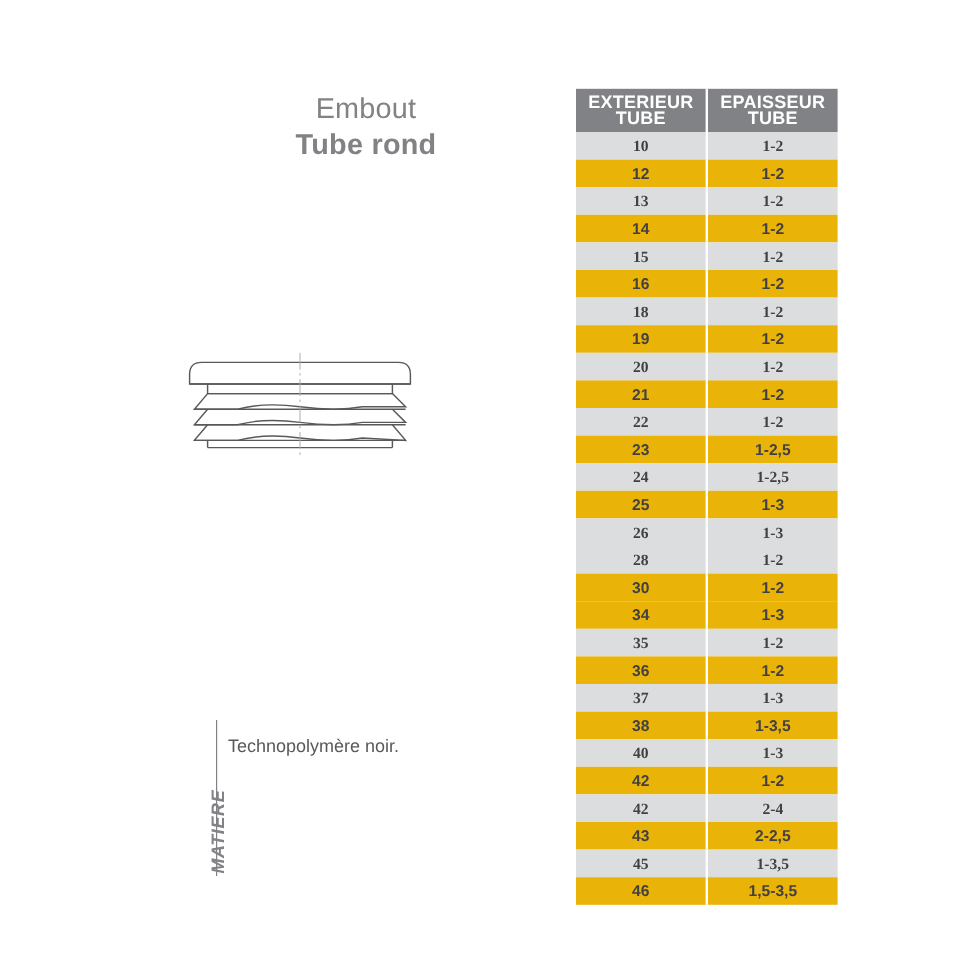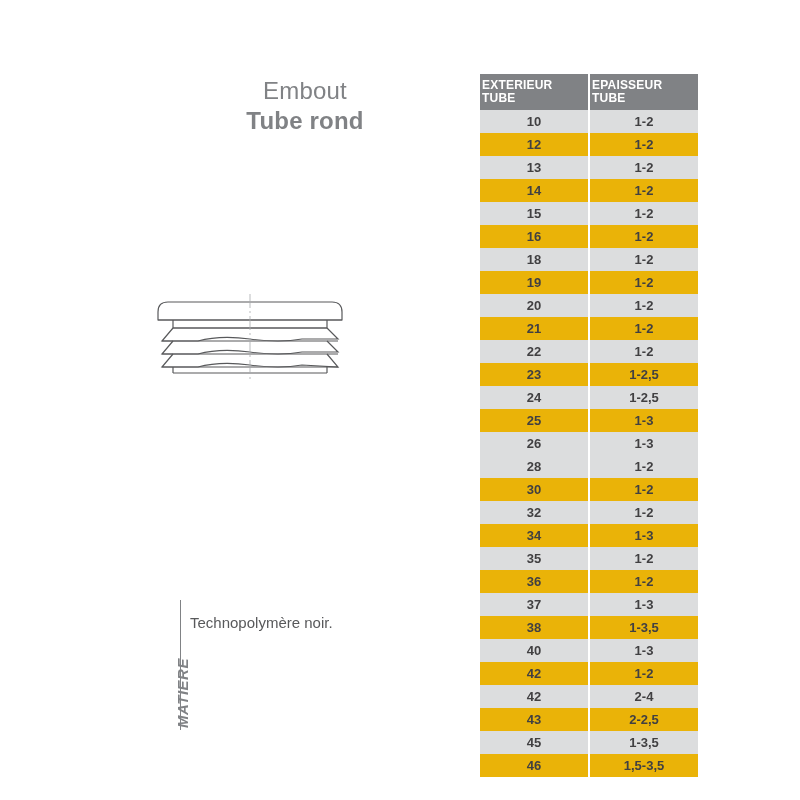--- a/index.html
+++ b/index.html
@@ -94,39 +94,40 @@
   #spec-table {
     position: absolute;
     left: 480px;
     top: 74px;
     border-collapse: collapse;
     font-size: 13px;
   }
   #spec-table th {
     background: #808285;
     color: #ffffff;
-    font-size: 12px;
+    font-size: 15px;
     font-weight: bold;
-    text-align: left;
+    text-align: center;
     line-height: 13px;
     padding: 5px 2px;
     width: 96px;
     letter-spacing: 0.2px;
   }
   #spec-table td {
     text-align: center;
     padding: 2px 6px;
     height: 19px;
     color: #414042;
     font-size: 13px;
     font-weight: bold;
     width: 96px;
   }
   #spec-table tr.odd td {
     background: #dcddde;
+    font-family: Liberation Serif, serif;
   }
   #spec-table tr.even td {
     background: #eab308;
   }
   #spec-table td.col-sep {
     border-left: 2px solid #ffffff;
   }
   #spec-table th.col-sep {
     border-left: 2px solid #ffffff;
   }
@@ -247,24 +248,20 @@
         <td class="col-sep">1-3</td>
       </tr>
       <tr class="odd">
         <td>28</td>
         <td class="col-sep">1-2</td>
       </tr>
       <tr class="even">
         <td>30</td>
         <td class="col-sep">1-2</td>
       </tr>
-      <tr class="odd">
-        <td>32</td>
-        <td class="col-sep">1-2</td>
-      </tr>
       <tr class="even">
         <td>34</td>
         <td class="col-sep">1-3</td>
       </tr>
       <tr class="odd">
         <td>35</td>
         <td class="col-sep">1-2</td>
       </tr>
       <tr class="even">
         <td>36</td>

